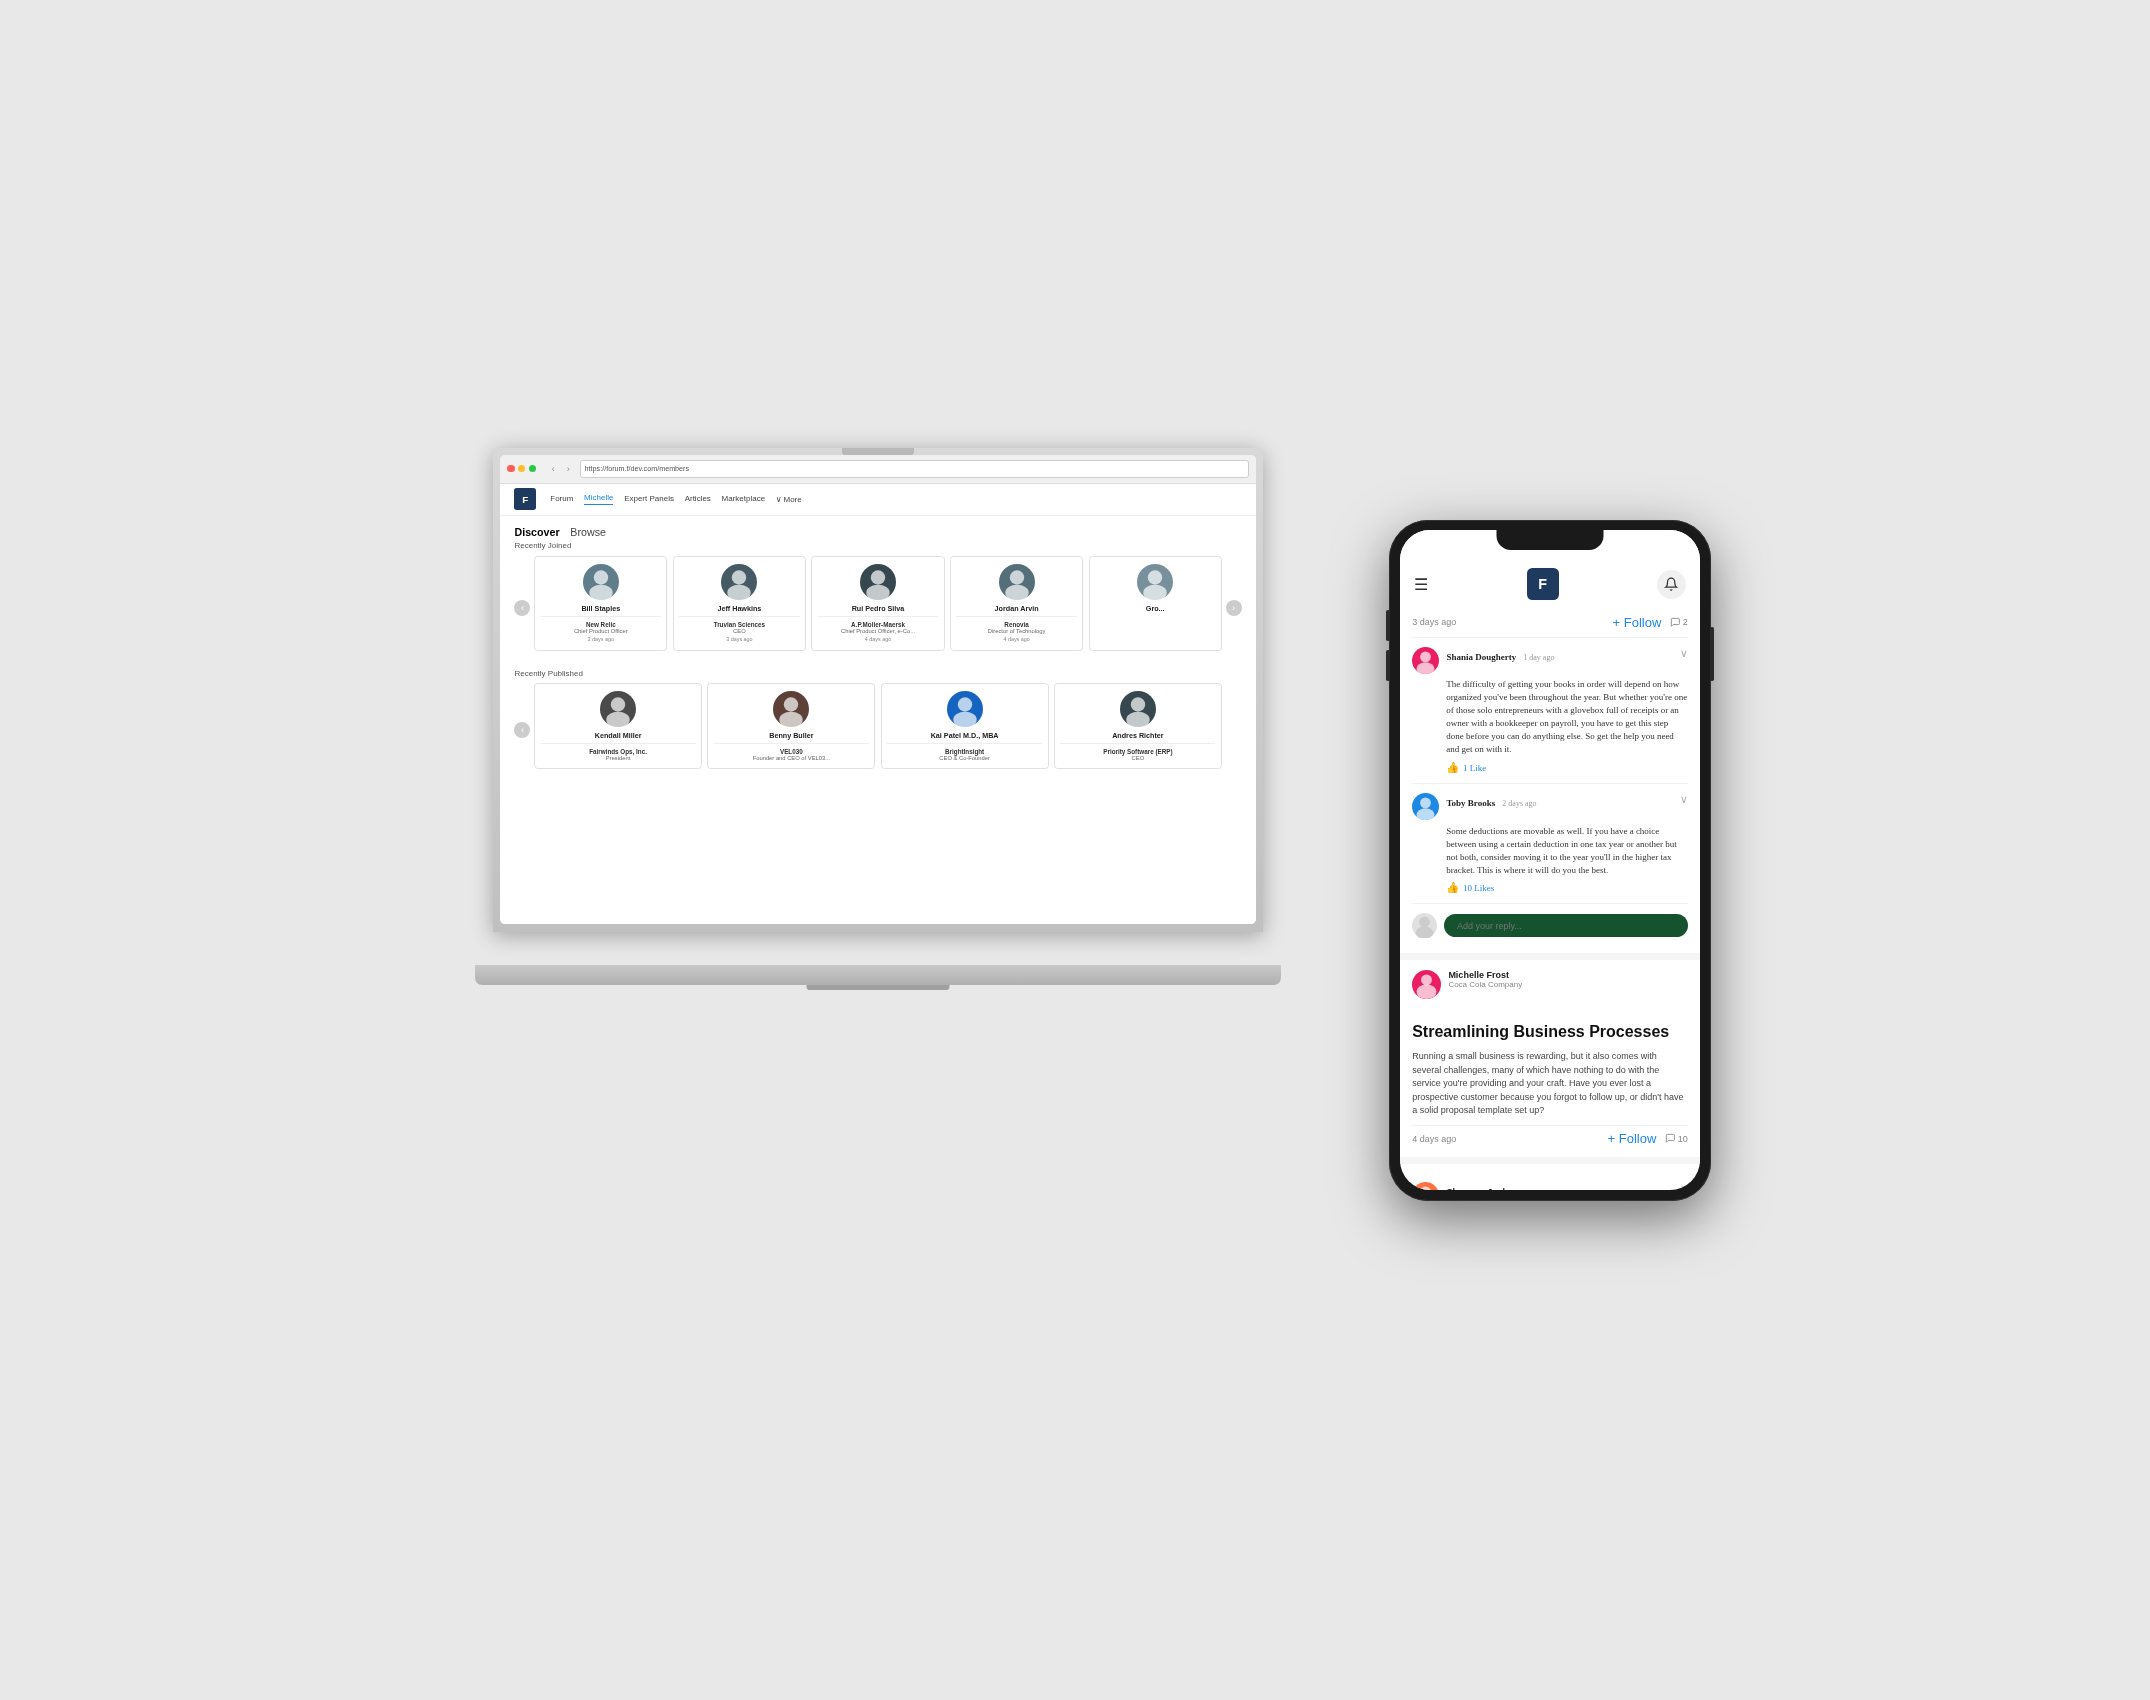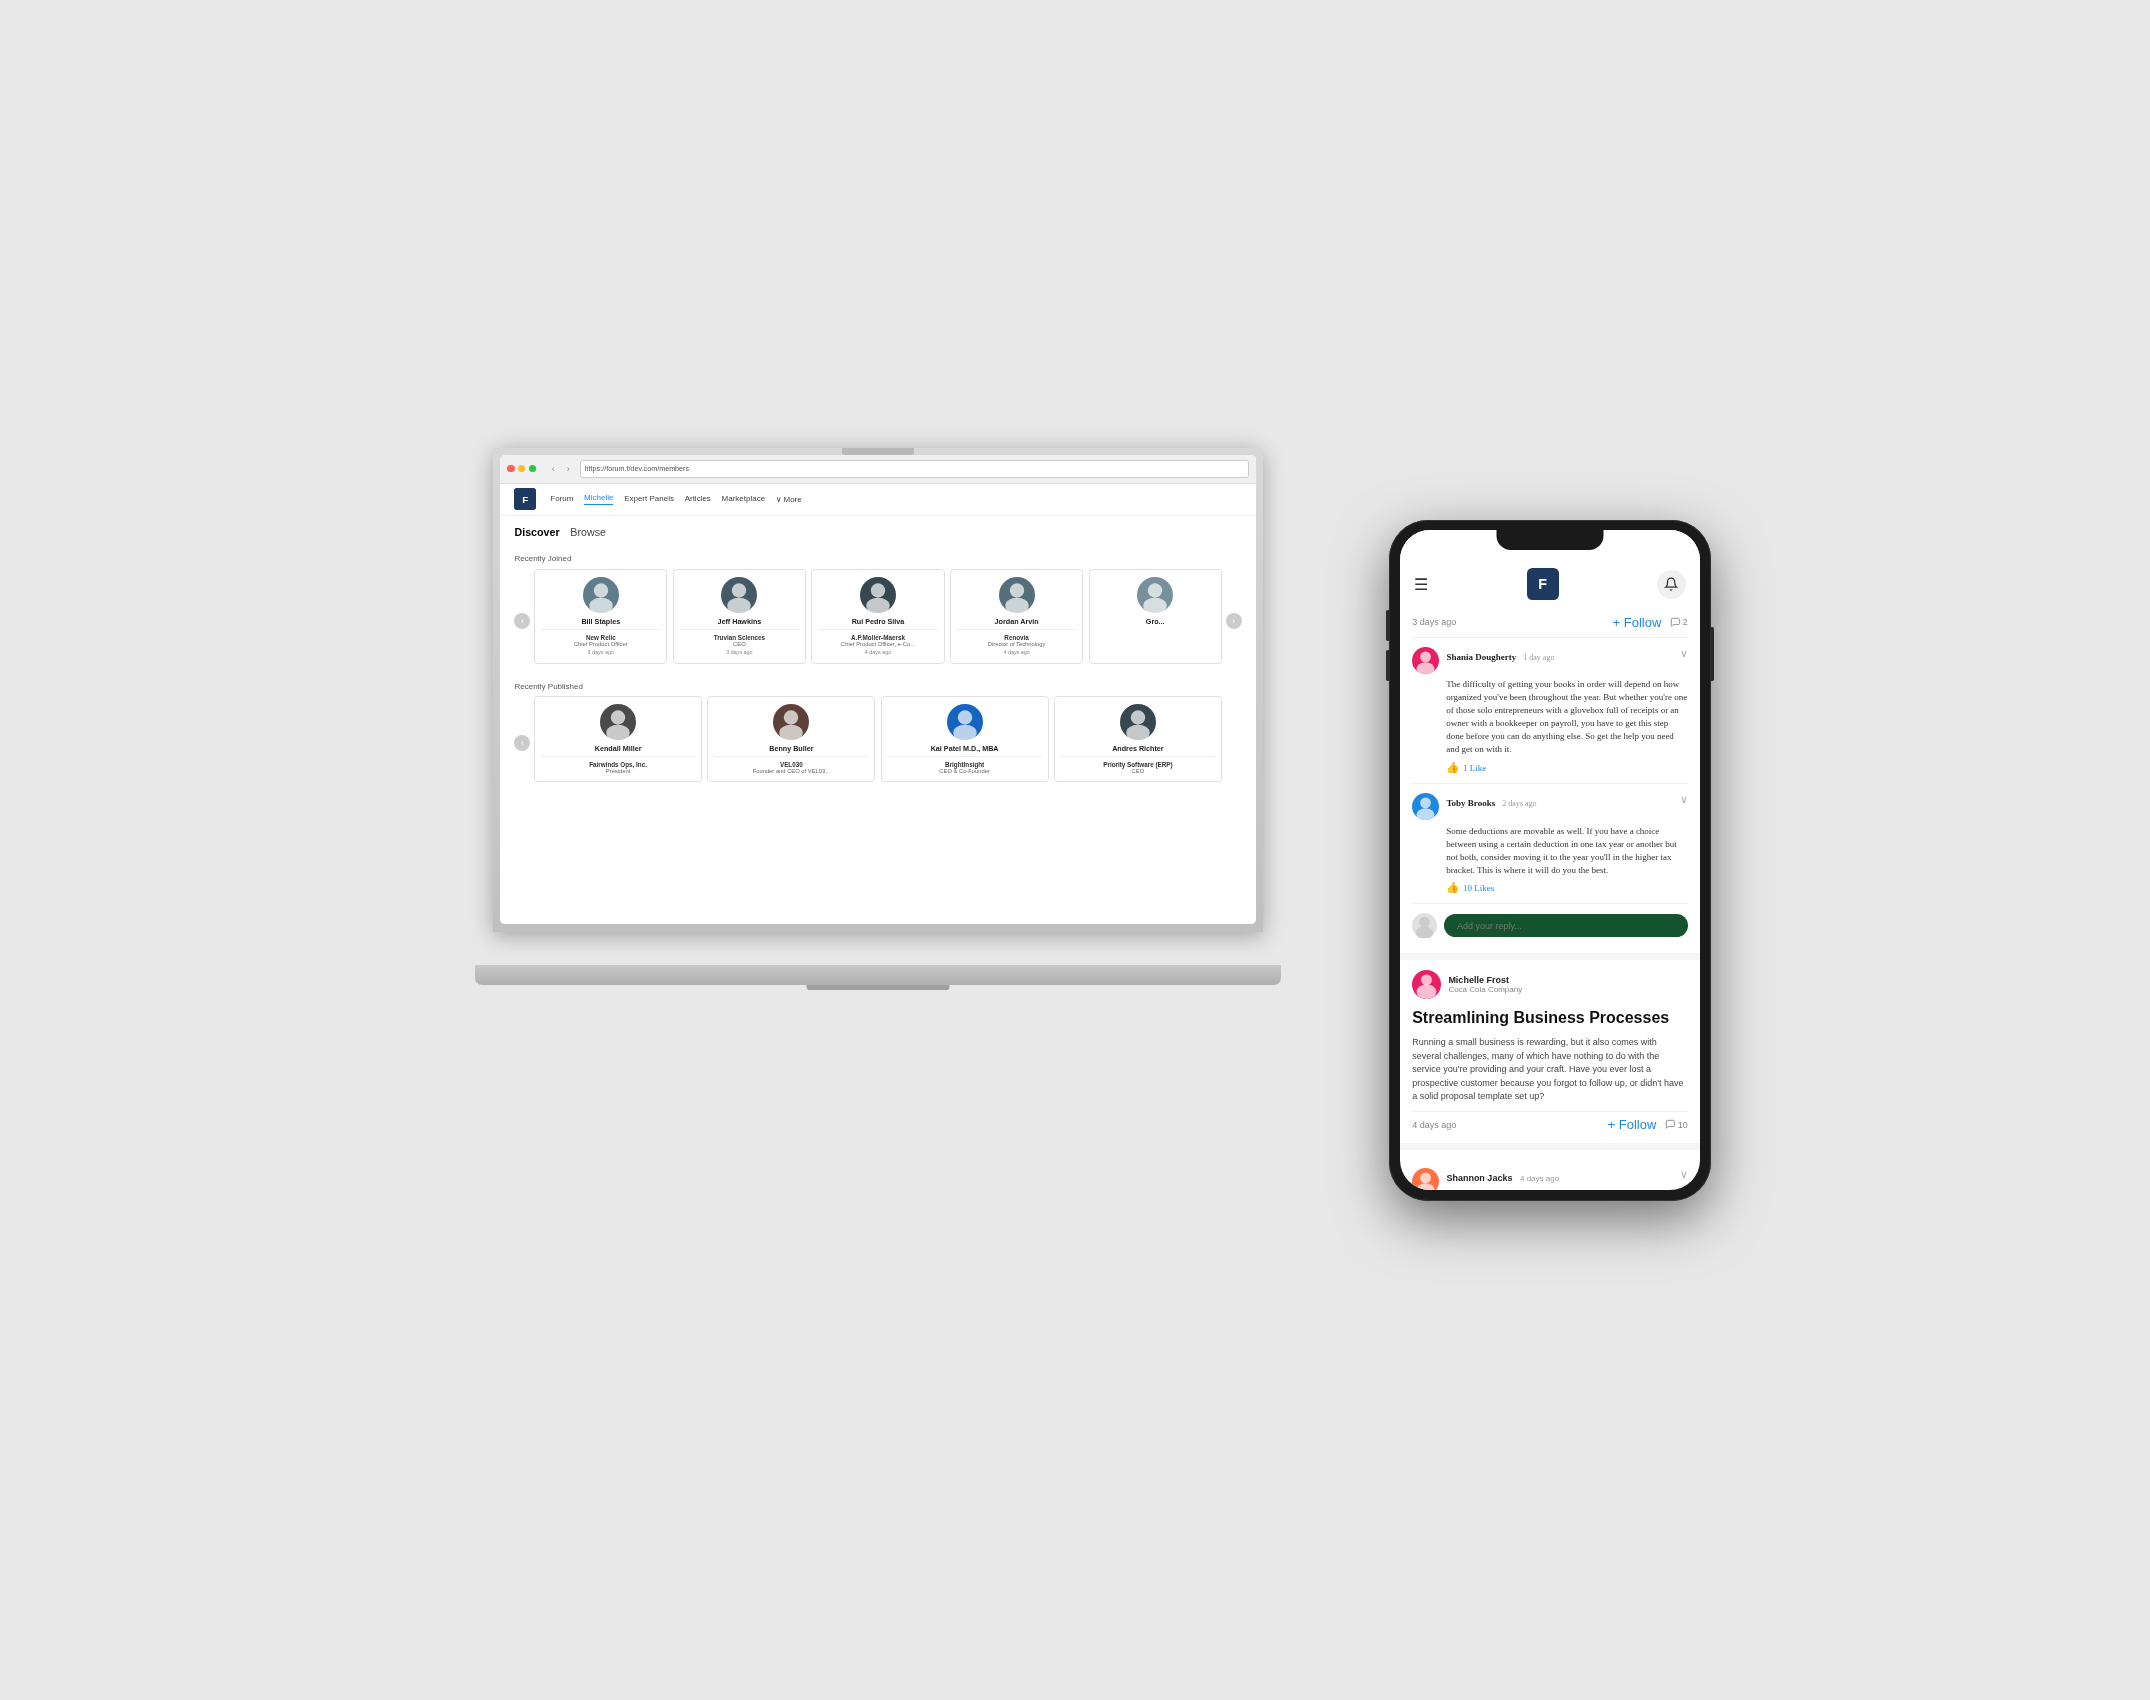--- a/index.html
+++ b/index.html
@@ -191,21 +191,21 @@
     .members-content {
       flex: 1;
       overflow: hidden;
       padding: 10.7px 14.3px;
       background: #fff;
     }
 
     .page-tabs {
       display: flex;
       gap: 10.7px;
-      margin-bottom: 16px;
+      margin-bottom: 3px;
     }
 
     .page-tab {
       font-size: 10.7px;
       color: #444;
       font-weight: 500;
     }
 
     .page-tab.active {
       color: #000;
@@ -566,23 +566,22 @@
     }
 
     
     .article-section {
       padding: 10.7px 12.5px;
       border-bottom: 7.2px solid #f5f5f5;
     }
 
     .article-author-row {
       display: flex;
-      align-items: center;
       gap: 7.2px;
-      margin-bottom: 9px;
+      margin-bottom: 23px;
     }
 
     .article-avatar {
       width: 29px;
       height: 29px;
       border-radius: 50%;
       overflow: hidden;
       flex-shrink: 0;
     }
 

